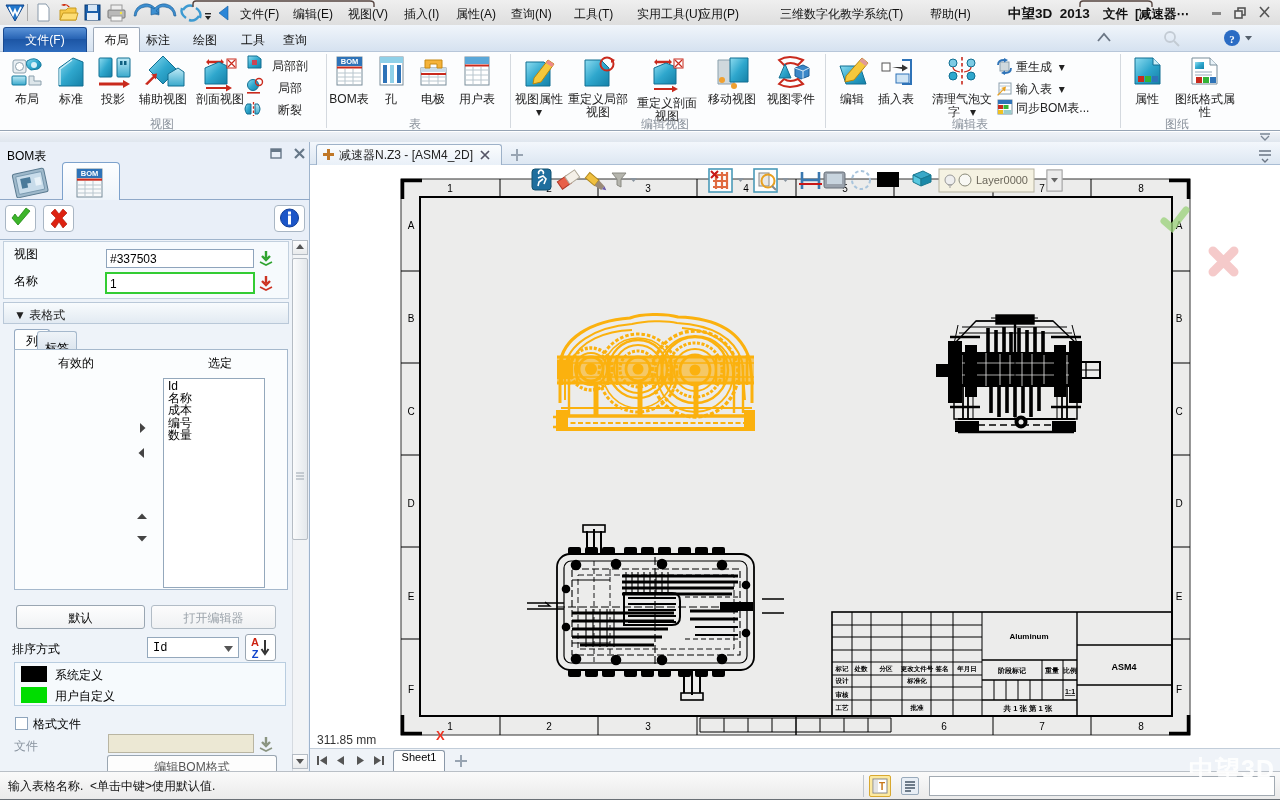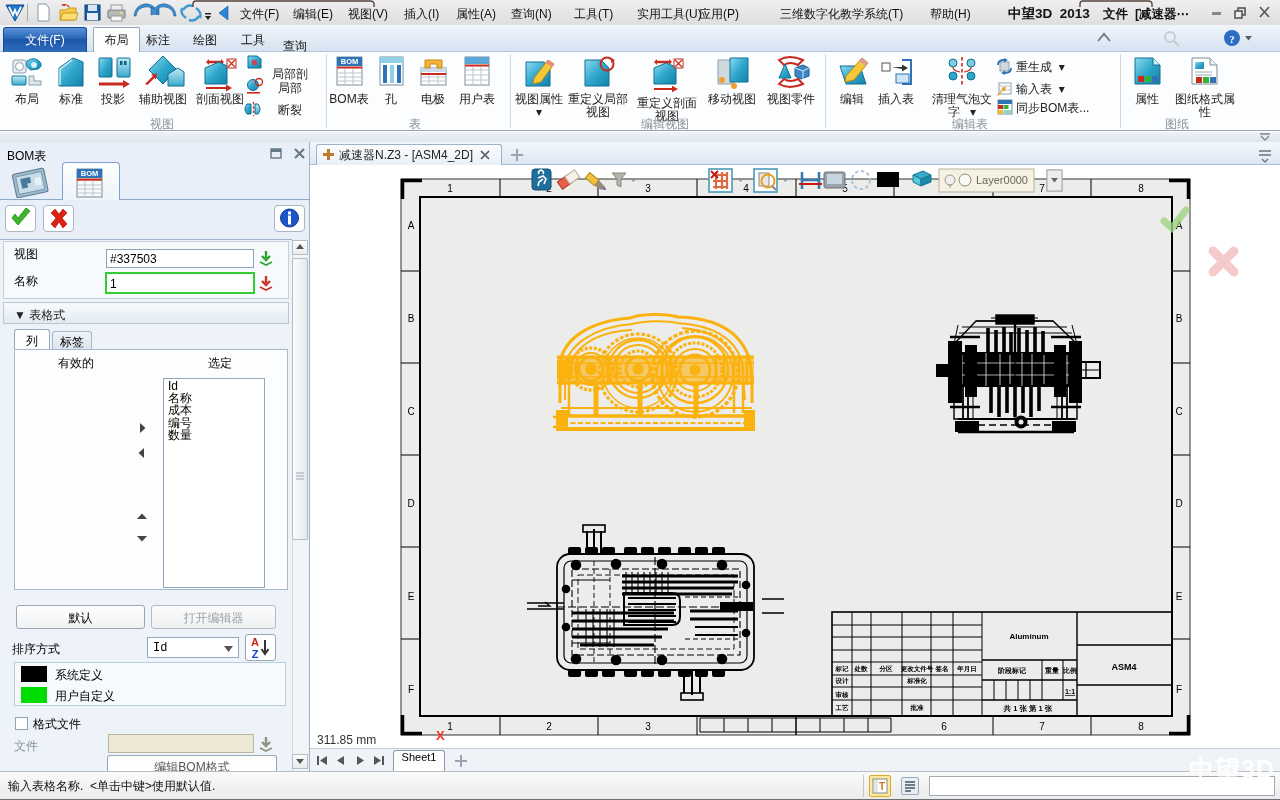--- a/index.html
+++ b/index.html
@@ -84,21 +84,21 @@
   <path d="M3 7 L3 4 Q3 1 6 1 L180 1 Q184 1 184 4 L184 7" fill="none" stroke="#55443f" stroke-width="1.4"></path>
   <path d="M890 7 L890 4 Q890 1 893 1 L958 1 Q962 1 962 4 L962 7" fill="none" stroke="#55443f" stroke-width="1.4"></path>
 </svg>
 </div>
 <div class="a" id="tabrow">
 <div class="a" style="left:3px;top:2px;width:84px;height:25px;background:linear-gradient(#5a93d8,#2763b4 45%,#1c55a4 46%,#2e6cbe);border:1px solid #1a4a90;border-bottom:none;border-radius:3px 3px 0 0;color:#fff;font-size:12px;text-align:center;line-height:24px">文件(F)</div>
 <div class="a" style="left:93px;top:2px;width:47px;height:26px;background:#fdfdfe;border:1px solid #9aa7b8;border-bottom:none;border-radius:2px 2px 0 0;font-size:12px;color:#222;text-align:center;line-height:24px">布局</div>
 <div class="a menuitem" style="left:146px;top:7px">标注</div>
 <div class="a menuitem" style="left:193px;top:7px">绘图</div>
 <div class="a menuitem" style="left:241px;top:7px">工具</div>
-<div class="a menuitem" style="left:283px;top:13px">查询</div>
+<div class="a menuitem" style="left:283px;top:7px">查询</div>
 <svg class="a" style="left:1090px;top:0" width="190" height="27" viewBox="0 0 190 27">
   <path d="M8 16 L14 9 L20 16" fill="none" stroke="#6b7684" stroke-width="1.8"></path>
   <circle cx="80" cy="12" r="5" fill="none" stroke="#c3cbd4" stroke-width="1.8"></circle>
       <path d="M84 16 L89 21" stroke="#c3cbd4" stroke-width="2"></path>
   <circle cx="142" cy="13" r="8" fill="#2b6cc4"></circle>
       <text x="142" y="17.5" font-size="11" font-weight="bold" fill="#fff" text-anchor="middle" font-family="Liberation Serif">?</text>
   <path d="M155 11 h7 l-3.5 4.5 Z" fill="#55606c"></path>
 </svg>
 </div>
 <div class="a" id="ribbon">
@@ -277,21 +277,21 @@
   <rect x="6" y="21" width="6" height="6" fill="#c92a1d"></rect>
         <rect x="13" y="21" width="6" height="6" fill="#35b335"></rect>
         <rect x="20" y="21" width="6" height="6" fill="#2e73b8"></rect>
 </g>
 </svg>
 <div class="rlabel" style="left:7px;top:41px;width:40px">布局</div>
 <div class="rlabel" style="left:51px;top:41px;width:40px">标准</div>
 <div class="rlabel" style="left:93px;top:41px;width:40px">投影</div>
 <div class="rlabel" style="left:133px;top:41px;width:60px">辅助视图</div>
 <div class="rlabel" style="left:190px;top:41px;width:60px">剖面视图</div>
-<div class="rlabel" style="left:268px;top:16px;width:44px">局部剖</div>
+<div class="rlabel" style="left:268px;top:8px;width:44px">局部剖</div>
 <div class="rlabel" style="left:268px;top:30px;width:44px">局部</div>
 <div class="rlabel" style="left:268px;top:52px;width:44px">断裂</div>
 <div class="rgroup" style="left:122px;width:80px">视图</div>
 <div class="rsep" style="left:326px"></div>
 <div class="rlabel" style="left:324px;top:41px;width:50px">BOM表</div>
 <div class="rlabel" style="left:371px;top:41px;width:40px">孔</div>
 <div class="rlabel" style="left:413px;top:41px;width:40px">电极</div>
 <div class="rlabel" style="left:453px;top:41px;width:48px">用户表</div>
 <div class="rgroup" style="left:375px;width:80px">表</div>
 <div class="rsep" style="left:510px"></div>
@@ -371,21 +371,21 @@
 <div class="plabel" style="left:14px;top:131px">名称</div>
 <div class="tbox" style="left:105px;top:130px;width:150px;height:22px;border:2px solid #33cc33;padding-top:3px">1</div>
 <svg class="a" style="left:256px;top:131px" width="20" height="20" viewBox="0 0 20 20">
       <path d="M10 3 L10 10 M6 8 L10 12 L14 8" stroke="#cc3322" stroke-width="2.4" fill="none"></path>
       <path d="M4 14 L10 17 L16 14" stroke="#cc3322" stroke-width="1.6" fill="none"></path>
     </svg>
 
 <div class="a" style="left:3px;top:160px;width:286px;height:22px;background:linear-gradient(#f8fbfd,#e2eaf2);border:1px solid #b9c8d8;font-size:12px;color:#222;padding:4px 0 0 10px">▼ 表格式</div>
 
 <div class="a" style="left:14px;top:187px;width:36px;height:21px;background:#fdfefe;border:1px solid #95aac2;border-bottom:none;border-radius:3px 3px 0 0;font-size:12px;text-align:center;padding-top:3px">列</div>
-<div class="a" style="left:52px;top:189px;width:40px;height:19px;background:linear-gradient(#eef3f8,#dce5ee);border:1px solid #a5b8cc;border-bottom:none;border-radius:3px 3px 0 0;font-size:12px;text-align:center;padding-top:2px">标签</div>
+<div class="a" style="left:37px;top:189px;width:40px;height:19px;background:linear-gradient(#eef3f8,#dce5ee);border:1px solid #a5b8cc;border-bottom:none;border-radius:3px 3px 0 0;font-size:12px;text-align:center;padding-top:8px">标签</div>
 
 <div class="a" style="left:14px;top:207px;width:274px;height:241px;background:#fbfdfe;border:1px solid #a5b8cc"></div>
 <div class="plabel" style="left:58px;top:213px">有效的</div>
 <div class="plabel" style="left:208px;top:213px">选定</div>
 <div class="a" style="left:163px;top:236px;width:102px;height:210px;background:#fff;border:1px solid #94a8bc;font-size:12px;line-height:12.2px;padding:1px 0 0 4px;color:#000">Id<br>名称<br>成本<br>编号<br>数量</div>
 <svg class="a" style="left:134px;top:275px" width="16" height="130" viewBox="0 0 16 130">
   <path d="M6 6 L11.5 11 L6 16 Z" fill="#444"></path>
   <path d="M10 31 L4.5 36 L10 41 Z" fill="#444"></path>
   <path d="M3 102 L8 96.5 L13 102 Z" fill="#444"></path>
   <path d="M3 119 L8 124.5 L13 119 Z" fill="#444"></path>

